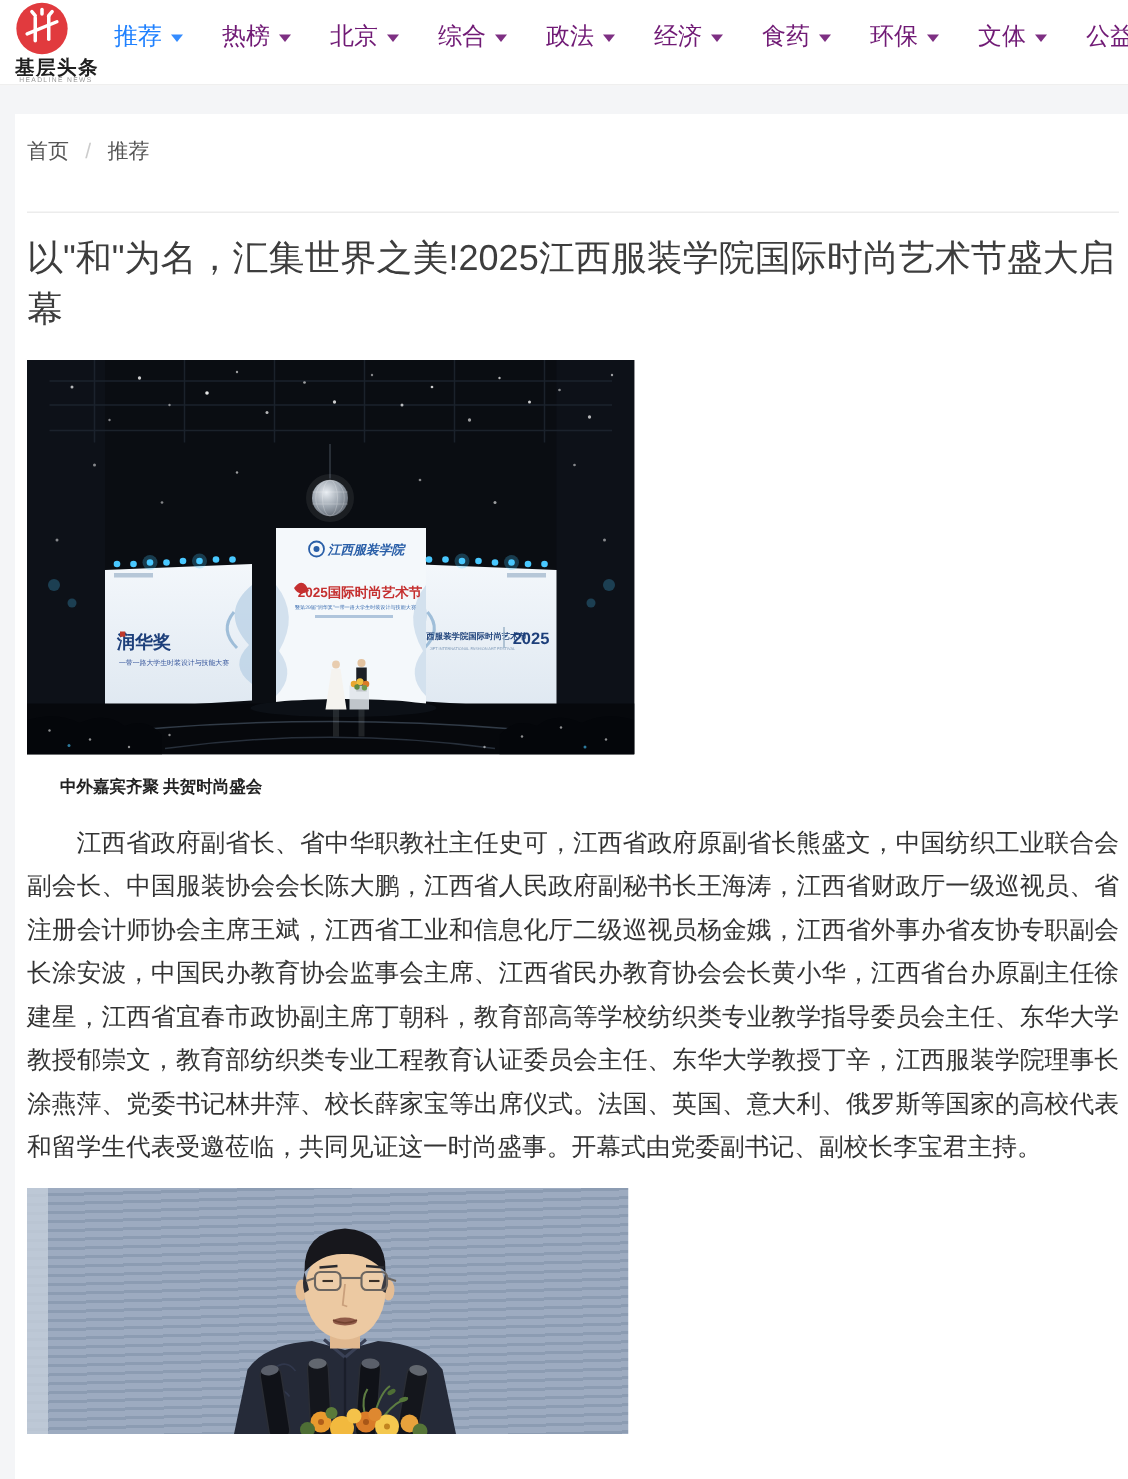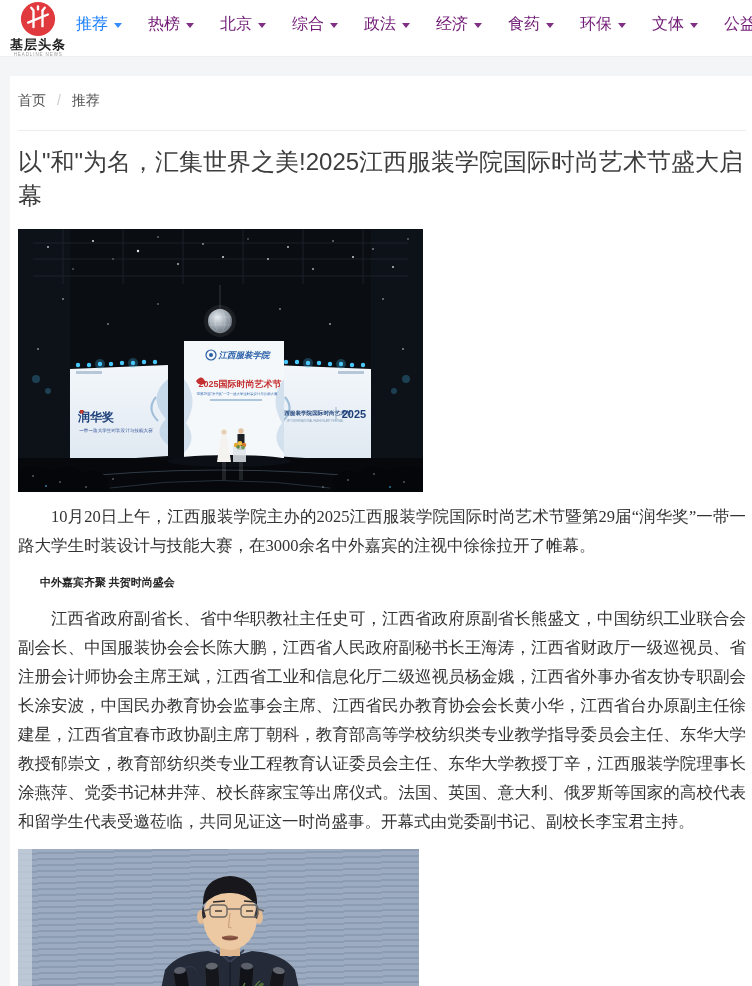--- a/index.html
+++ b/index.html
@@ -8,21 +8,21 @@
     background:#f4f5f7;
     font-family:"Liberation Sans","DejaVu Sans",sans-serif;
     color:#333;
   }
 
   
   .site-header {
     height:57px; background:#fff; border-bottom:1px solid #efefef;
     display:flex; align-items:center; padding-left:10px;
   }
-  .logo { width:66px; display:flex; flex-direction:column; align-items:center; cursor:pointer; }
+  .logo { width:66px; display:flex; flex-direction:column; cursor:pointer; }
   .logo-badge { width:36px; height:36px; margin-top:2px; }
   .logo-name { font-size:13px; font-weight:bold; color:#1f1f1f; letter-spacing:1px; line-height:13px; margin-top:1px; white-space:nowrap; }
   .logo-sub  { font-size:5px; color:#9a9a9a; letter-spacing:1px; line-height:6px; transform:scale(.9); white-space:nowrap; }
 
   .main-nav { display:flex; align-items:center; gap:26px; margin-left:10px; margin-top:-8px; white-space:nowrap; }
   .nav-item { display:flex; align-items:center; font-size:16px; color:#701a75; cursor:pointer; }
   .nav-item.active { color:#1e80ff; }
   .caret {
     display:inline-block; width:0; height:0; margin-left:6px; margin-top:2px;
     border-left:4.5px solid transparent; border-right:4.5px solid transparent;
@@ -30,21 +30,21 @@
   }
 
   
   .card {
     margin:19px 0 0 10px; width:1200px; min-height:911px;
     background:#fff; padding:0 0 30px 8px;
   }
   .inner { width:728px; }
 
   .crumb-row {
-    width:728px; padding:16px 0 20px; border-bottom:1px solid #ececec;
+    width:728px; padding:16px 0 31px; border-bottom:1px solid #ececec;
     font-size:14px; color:#555;
   }
   .crumb-row a { color:#555; text-decoration:none; cursor:pointer; }
   .crumb-sep { color:#ccc; margin:0 7px; }
 
   h1.article-title {
     margin-top:14px; font-size:24px; line-height:34px;
     font-weight:500; color:#3d3d3d;
   }
 
@@ -312,21 +312,20 @@
               <circle cx="356" cy="245" r=".8"></circle>
               <circle cx="386" cy="253" r=".8"></circle>
               <circle cx="305" cy="258" r=".8"></circle>
           </g>
           <circle cx="28" cy="257" r="1" fill="#49c8ff" opacity=".6"></circle>
             <circle cx="372" cy="258" r="1" fill="#49c8ff" opacity=".6"></circle>
         </g>
       </svg>
     </figure>
 
-    <p class="para lead">10月20日上午，江西服装学院主办的2025江西服装学院国际时尚艺术节暨第29届“润华奖”一带一路大学生时装设计与技能大赛，在3000余名中外嘉宾的注视中徐徐拉开了帷幕。</p>
 
     <h3 class="subhead">中外嘉宾齐聚 共贺时尚盛会</h3>
 
     <p class="para body-para">江西省政府副省长、省中华职教社主任史可，江西省政府原副省长熊盛文，中国纺织工业联合会副会长、中国服装协会会长陈大鹏，江西省人民政府副秘书长王海涛，江西省财政厅一级巡视员、省注册会计师协会主席王斌，江西省工业和信息化厅二级巡视员杨金娥，江西省外事办省友协专职副会长涂安波，中国民办教育协会监事会主席、江西省民办教育协会会长黄小华，江西省台办原副主任徐建星，江西省宜春市政协副主席丁朝科，教育部高等学校纺织类专业教学指导委员会主任、东华大学教授郁崇文，教育部纺织类专业工程教育认证委员会主任、东华大学教授丁辛，江西服装学院理事长涂燕萍、党委书记林井萍、校长薛家宝等出席仪式。法国、英国、意大利、俄罗斯等国家的高校代表和留学生代表受邀莅临，共同见证这一时尚盛事。开幕式由党委副书记、副校长李宝君主持。</p>
 
     <figure class="fig-speaker">
       <div class="backdrop"></div>
       <div class="backdrop-edge"></div>
       <svg width="401" height="164" viewBox="0 0 401 164">
 

